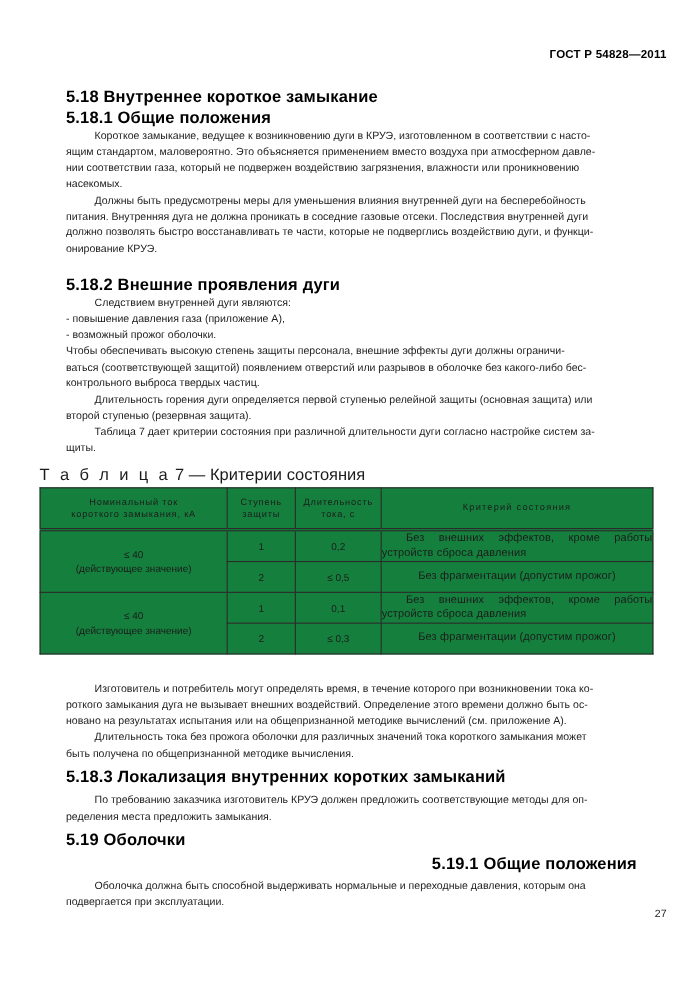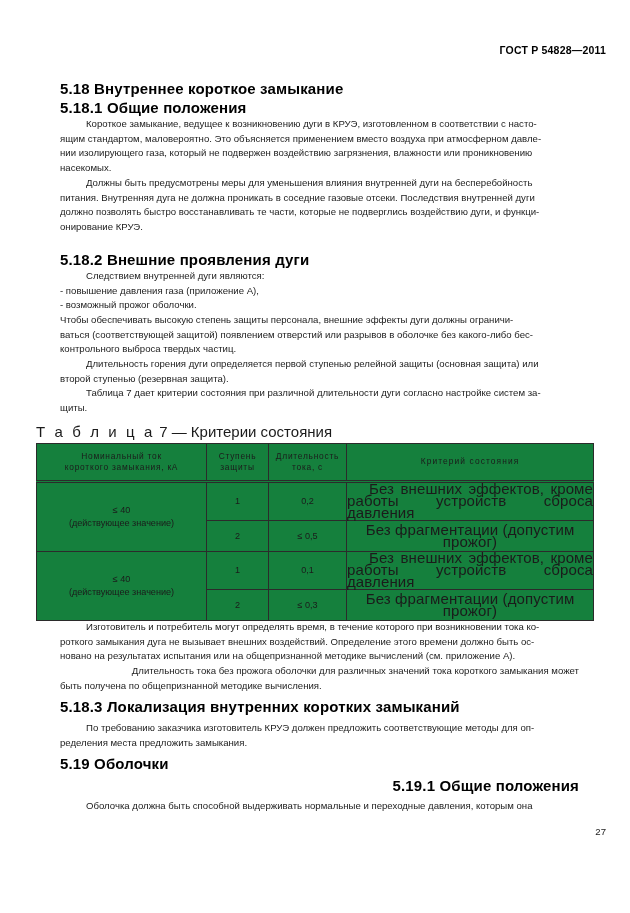--- a/index.html
+++ b/index.html
@@ -97,21 +97,21 @@
     font-size: 9.1px;
     line-height: 12.6px;
     padding: 2px 4px;
   }
   td.cell-step, td.cell-time {
     text-align: center;
     font-size: 9.1px;
     height: 27px;
   }
   td.cell-crit {
-    font-size: 15px;
+    font-size: 10px;
     line-height: 12.2px;
     text-align: justify;
     text-justify: inter-word;
     padding: 4px 8px 4px 9px;
     letter-spacing: 0.12px;
   }
   td.cell-crit.single {
     text-align: center;
     padding: 3px 5px;
   }
@@ -144,21 +144,21 @@
     <h3 class="sec">5.18 Внутреннее короткое замыкание</h3>
   </div>
 
   <div class="blk" style="top:99px;">
     <h3 class="sec">5.18.1 Общие положения</h3>
   </div>
 
   <div class="blk" style="top:117px;">
     <p class="flat" style="text-indent:26px;">Короткое замыкание, ведущее к возникновению дуги в КРУЭ, изготовленном в соответствии с насто-</p>
     <p class="flat">ящим стандартом, маловероятно. Это объясняется применением вместо воздуха при атмосферном давле-</p>
-    <p class="flat">нии изолирующего газа, который не подвержен воздействию загрязнения,  влажности или проникновению</p>
+    <p class="flat">нии соответствии газа, который не подвержен воздействию загрязнения,  влажности или проникновению</p>
     <p class="flat">насекомых.</p>
   </div>
 
   <div class="blk" style="top:176px;">
     <p class="flat" style="text-indent:26px;">Должны быть предусмотрены меры для уменьшения влияния внутренней дуги на бесперебойность</p>
     <p class="flat">питания. Внутренняя дуга не должна проникать в соседние газовые отсеки. Последствия внутренней дуги</p>
     <p class="flat">должно позволять быстро восстанавливать те части, которые не подверглись воздействию дуги, и функци-</p>
     <p class="flat">онирование КРУЭ.</p>
   </div>
 
@@ -254,21 +254,21 @@
     </tbody>
   </table>
 
   <div class="blk" style="top:620px;">
     <p class="flat" style="text-indent:26px;">Изготовитель и потребитель могут определять время, в течение которого при возникновении тока ко-</p>
     <p class="flat">роткого замыкания дуга не вызывает внешних воздействий. Определение этого времени должно быть ос-</p>
     <p class="flat">новано на результатах испытания или на общепризнанной методике вычислений (см. приложение А).</p>
   </div>
 
   <div class="blk" style="top:664px;">
-    <p class="flat" style="text-indent:26px;text-align:right;">Длительность тока без прожога оболочки для различных значений тока короткого замыкания  может</p>
+    <p class="flat" style="text-indent:26px;">Длительность тока без прожога оболочки для различных значений тока короткого замыкания  может</p>
     <p class="flat">быть получена по общепризнанной методике вычисления.</p>
   </div>
 
   <div class="blk" style="top:698px;">
     <h3 class="sec">5.18.3 Локализация внутренних коротких замыканий</h3>
   </div>
 
   <div class="blk" style="top:721px;">
     <p class="flat" style="text-indent:26px;">По требованию заказчика изготовитель КРУЭ должен предложить соответствующие методы для оп-</p>
     <p class="flat">ределения места предложить замыкания.</p>
@@ -277,17 +277,18 @@
   <div class="blk" style="top:755px;">
     <h3 class="sec">5.19 Оболочки</h3>
   </div>
 
   <div class="blk" style="top:777px;text-align:right;">
     <h3 class="sec">5.19.1 Общие положения</h3>
   </div>
 
   <div class="blk" style="top:799px;">
     <p class="flat" style="text-indent:26px;">Оболочка должна быть способной выдерживать нормальные и переходные давления, которым она</p>
+    <p class="flat">подвергается при эксплуатации.</p>
   </div>
 
   <div class="pagenum">27</div>
 
 </div>
 
 </body></html>

